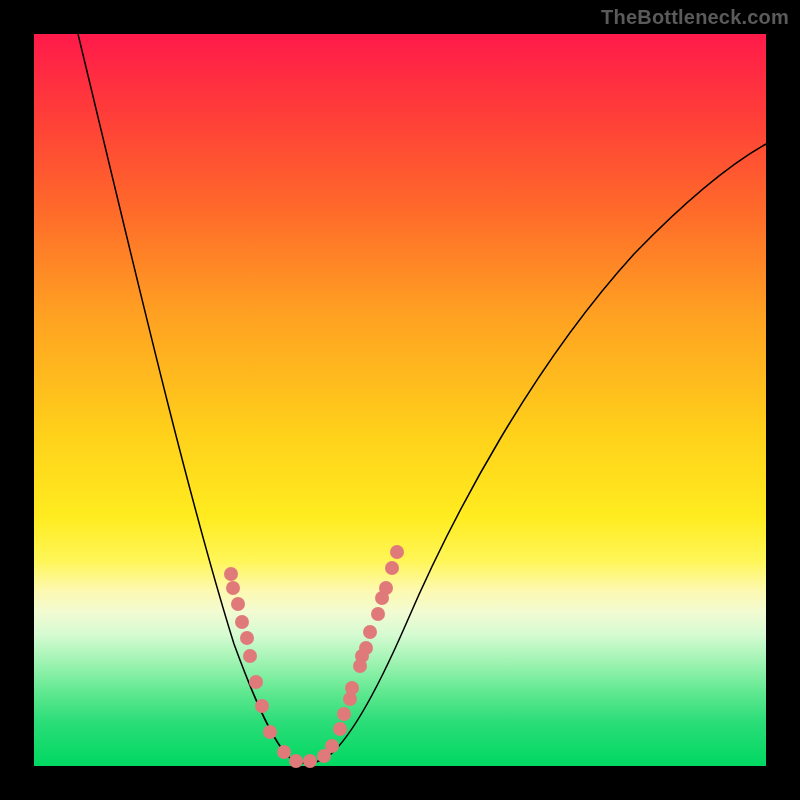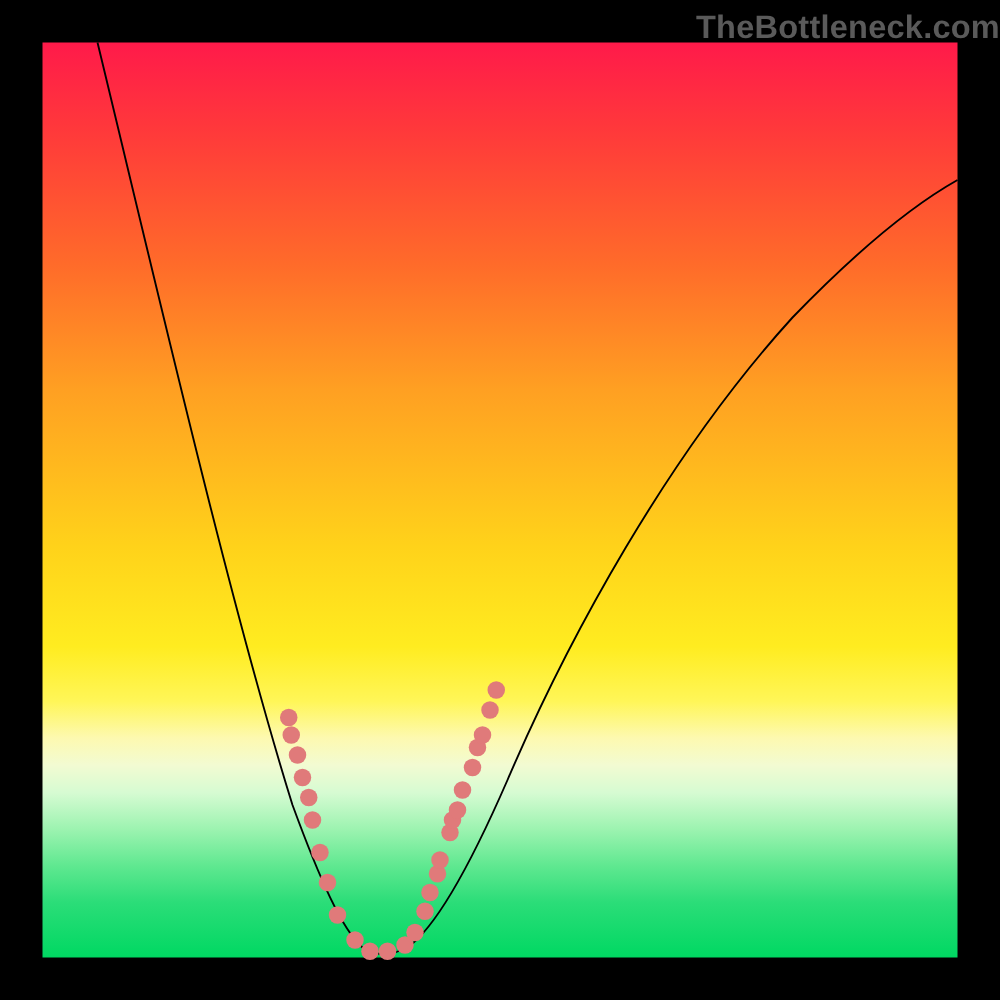--- a/index.html
+++ b/index.html
@@ -37,23 +37,23 @@
       #d6fbd2 82%,
       #9cf3b0 86%,
       #5fe890 90%,
       #2bdd78 94%,
       #00d862 100%
     );
   }
   .watermark {
     position: absolute;
     top: 6px;
-    right: 0;
+    right: 11px;
     font-family: Arial, Helvetica, sans-serif;
-    font-size: 26px;
+    font-size: 20px;
     font-weight: 600;
     color: #5a5a5a;
     letter-spacing: 0.2px;
   }
   svg.curve {
     position: absolute;
     left: 0;
     top: 0;
     width: 732px;
     height: 732px;

